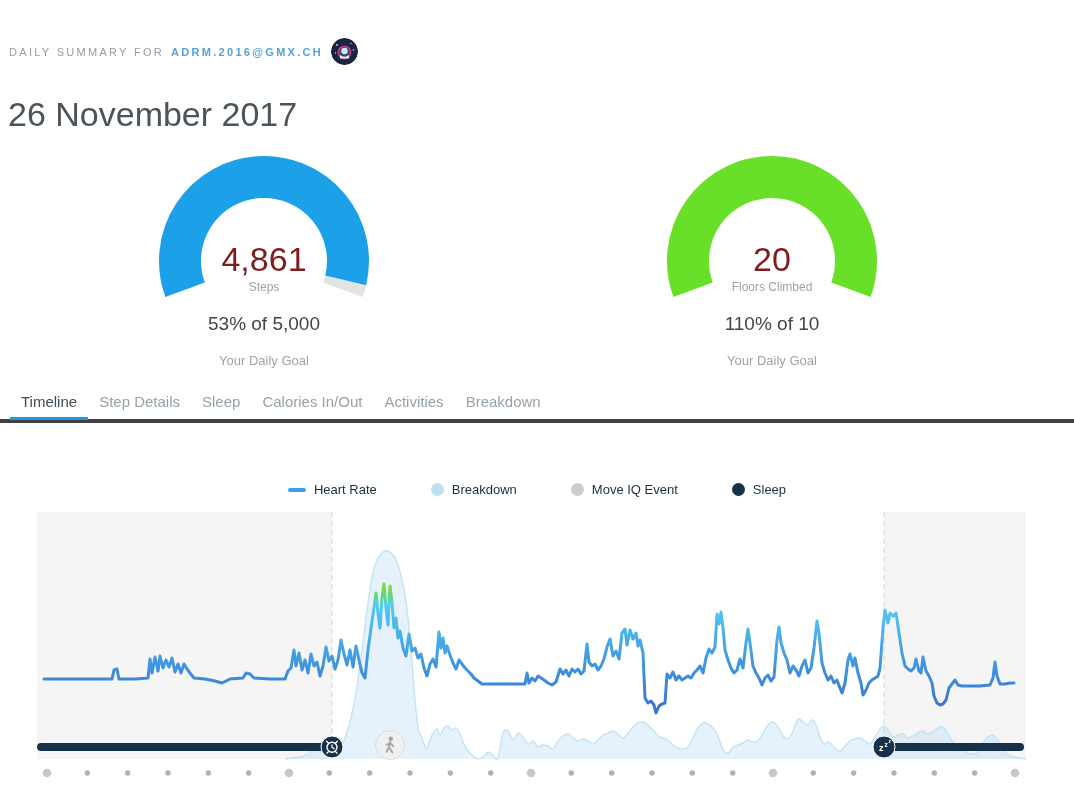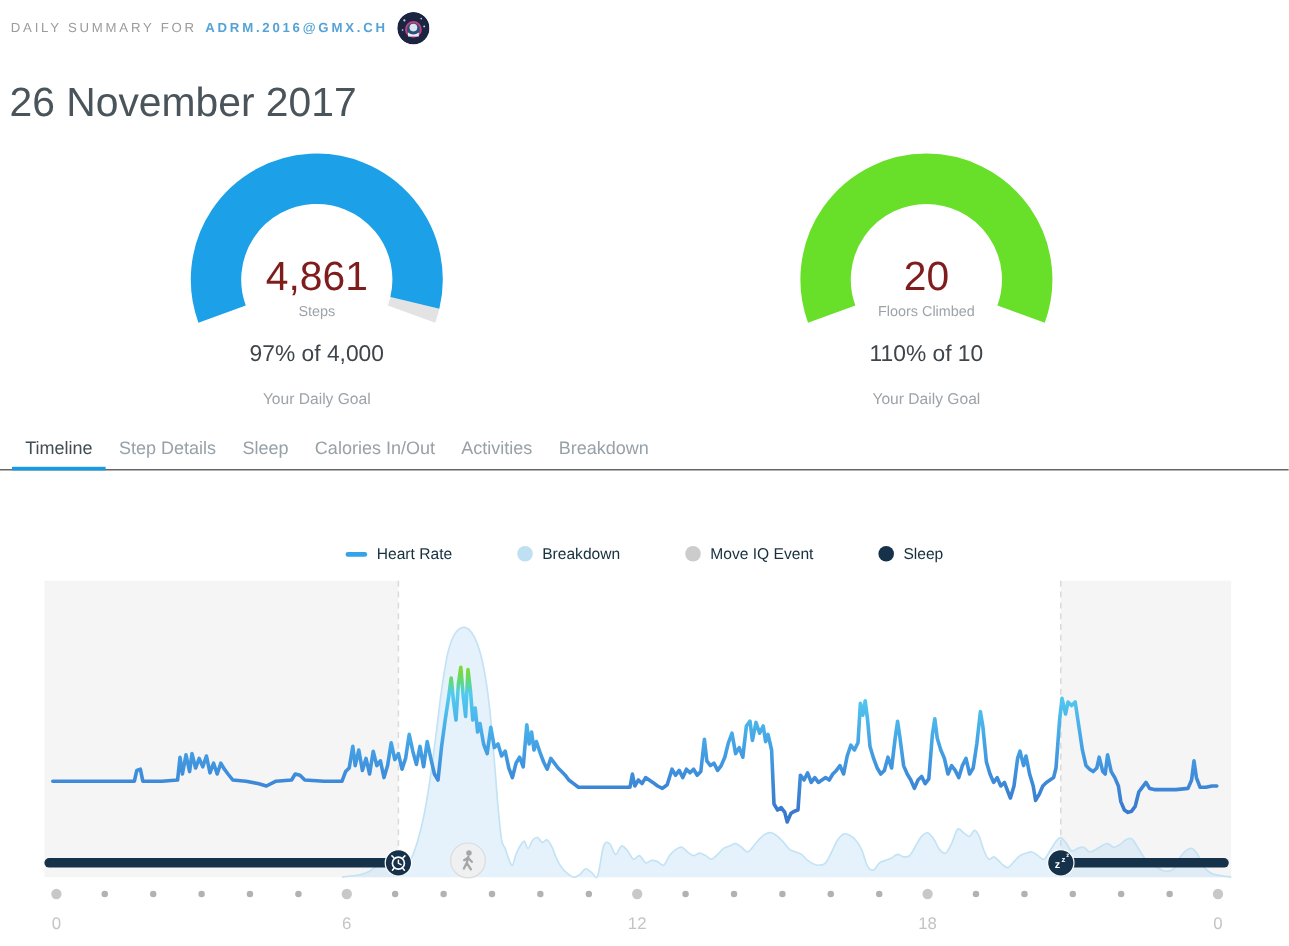--- a/index.html
+++ b/index.html
@@ -1,38 +1,38 @@
 <!DOCTYPE html>
 <html><head>
 <meta charset="utf-8">
 <style>
   html,body{margin:0;padding:0;background:#fff;}
   body{width:1074px;height:788px;font-family:"Liberation Sans",sans-serif;overflow:hidden;}
-  #app{position:relative;width:1074px;height:653px;background:#fff;}
+  #app{position:relative;width:1074px;height:653px;background:#fff;margin-top:28px;}
 
   
   .topbar{position:absolute;left:9px;top:10px;display:flex;align-items:center;}
   .topbar .tlabel{font-size:11px;letter-spacing:2.3px;color:#9B9B9B;}
   .topbar .email{font-size:11px;letter-spacing:2.3px;color:#55A3D6;text-decoration:none;margin-left:7px;cursor:pointer;font-weight:bold;}
   .avatar{width:27px;height:27px;border-radius:50%;margin-left:8px;cursor:pointer;overflow:hidden;flex:0 0 auto;}
 
   .date{position:absolute;left:8px;top:44px;font-size:34px;font-weight:400;color:#4A545B;}
 
   
   .gauge{position:absolute;top:125px;width:212px;height:215px;text-align:center;}
   #gauge-steps{left:158px;}
   #gauge-floors{left:666px;}
   .gauge svg{position:absolute;left:0;top:0;}
   .gauge .value{position:absolute;top:88px;left:0;width:100%;font-size:34px;line-height:36px;color:#7f1d1d;}
   .gauge .vlabel{position:absolute;top:127px;left:0;width:100%;font-size:12px;color:#9DA3A8;}
   .gauge .percent{position:absolute;top:160px;left:0;width:100%;font-size:19px;color:#3F464B;}
   .gauge .goal{position:absolute;top:200px;left:0;width:100%;font-size:13px;color:#9DA3A8;}
 
   
-  .tabbar{position:absolute;top:360px;left:0;width:1074px;border-bottom:1px solid #404040;}
+  .tabbar{position:absolute;top:360px;left:0;width:1074px;border-bottom:4px solid #404040;}
   .tabs{display:flex;list-style:none;margin:0;padding:0 0 0 10px;}
   .tab{position:relative;padding:5px 11px 9px;font-size:15px;color:#97A1A8;cursor:pointer;white-space:nowrap;}
   .tab.active{color:#414D54;}
   .tab.active::after{content:"";position:absolute;left:0;right:0;bottom:-1px;height:3px;background:#1899E3;}
 
   
   .legend{position:absolute;top:454px;left:0;width:1074px;display:flex;justify-content:center;align-items:center;gap:54px;}
   .legend-item{display:flex;align-items:center;gap:8px;font-size:13px;color:#16303F;cursor:pointer;}
   .sw-line{width:18px;height:4px;border-radius:2px;}
   .sw-dot{width:13px;height:13px;border-radius:50%;}
@@ -64,21 +64,21 @@
 
   <h1 class="date">26 November 2017</h1>
 
   <div class="gauge" id="gauge-steps">
     <svg width="212" height="152" viewBox="0 0 212 152">
         <path d="M 187.71 127.47 A 84 84 0 0 1 184.93 136.73" fill="none" stroke="#E3E3E3" stroke-width="42"></path>
         <path d="M 27.07 136.73 A 84 84 0 1 1 187.71 127.47" fill="none" stroke="#1CA1E8" stroke-width="42"></path>
       </svg>
     <div class="value">4,861</div>
     <div class="vlabel">Steps</div>
-    <div class="percent">97% of 4,000</div>
+    <div class="percent">53% of 5,000</div>
     <div class="goal">Your Daily Goal</div>
   </div>
 
   <div class="gauge" id="gauge-floors">
     <svg width="212" height="152" viewBox="0 0 212 152">
         <path d="M 27.07 136.73 A 84 84 0 1 1 184.93 136.73" fill="none" stroke="#68DF28" stroke-width="42"></path>
       </svg>
     <div class="value">20</div>
     <div class="vlabel">Floors Climbed</div>
     <div class="percent">110% of 10</div>

